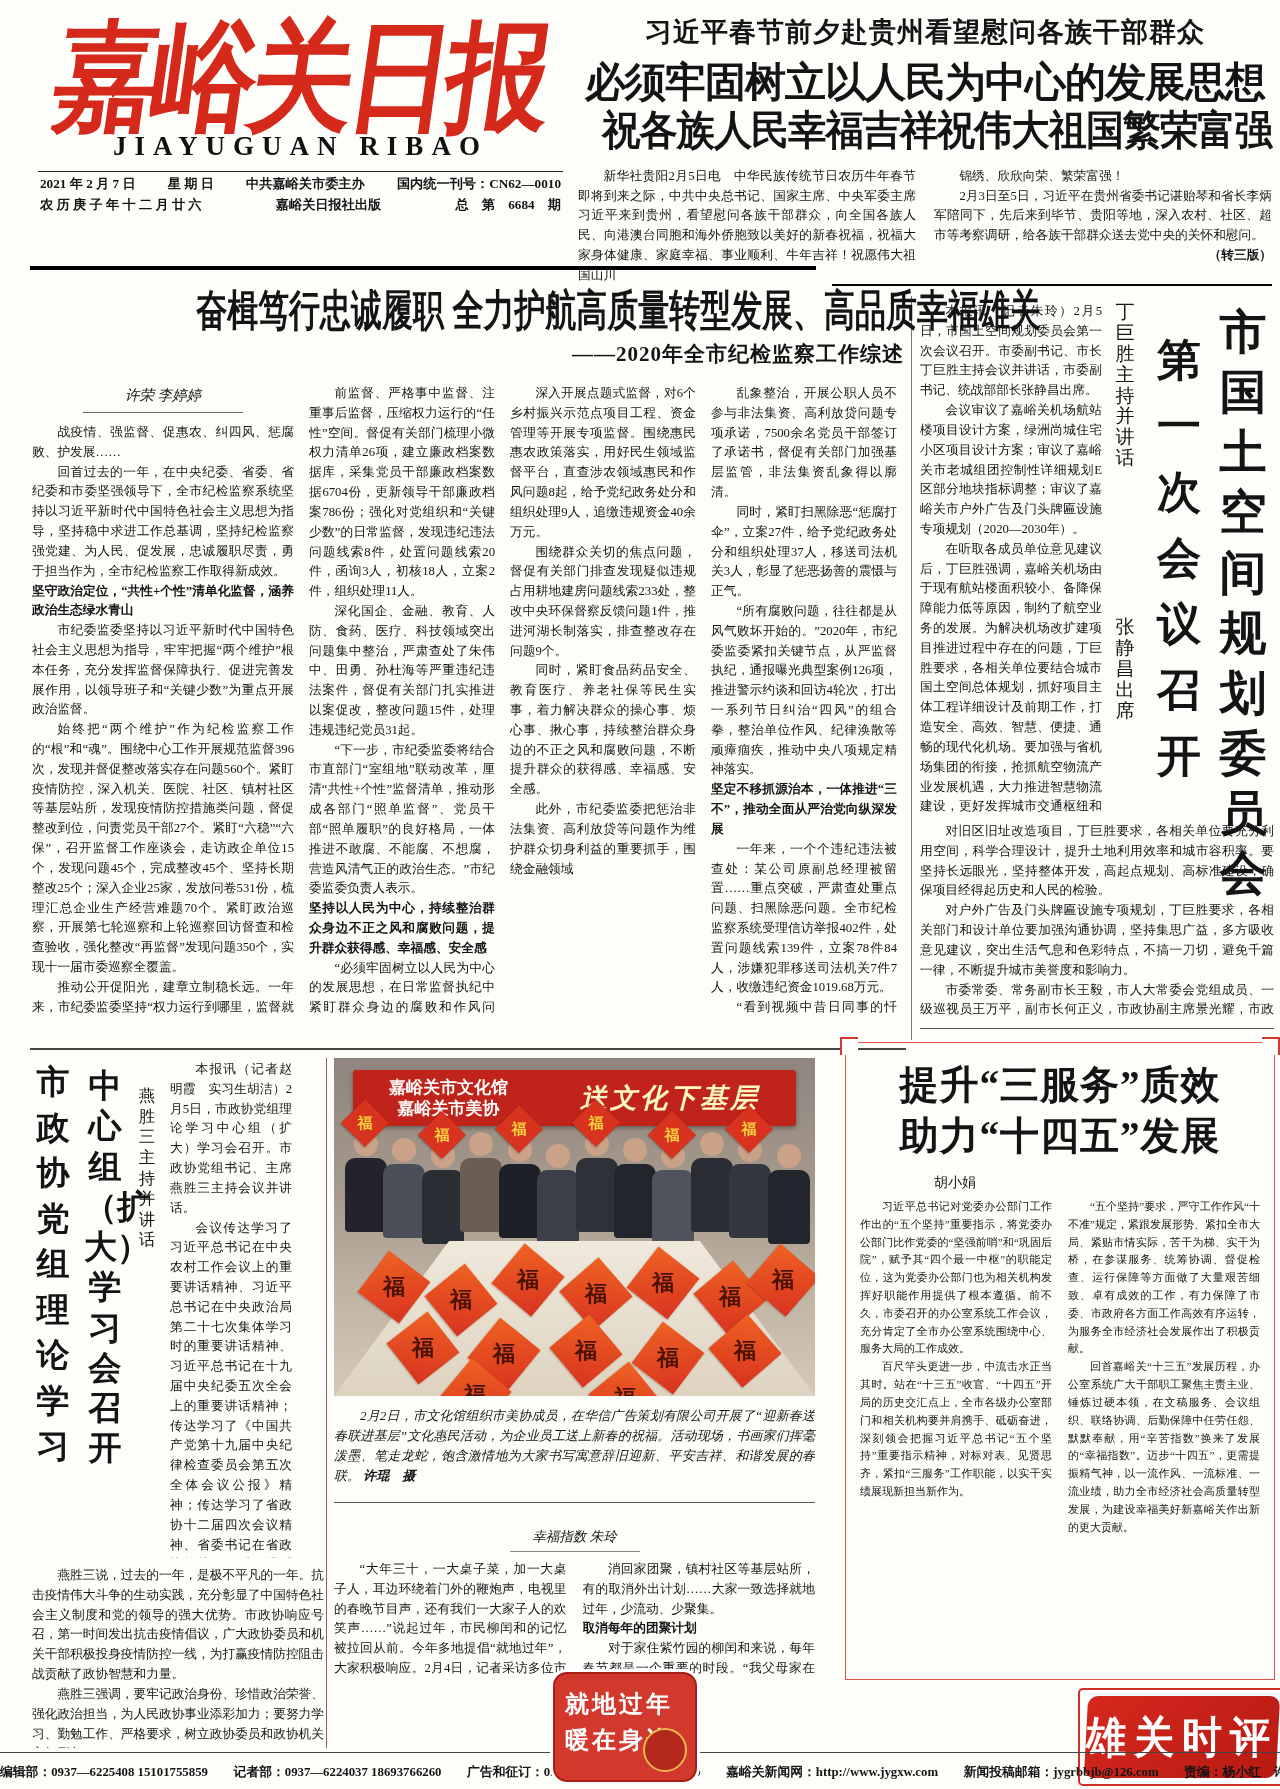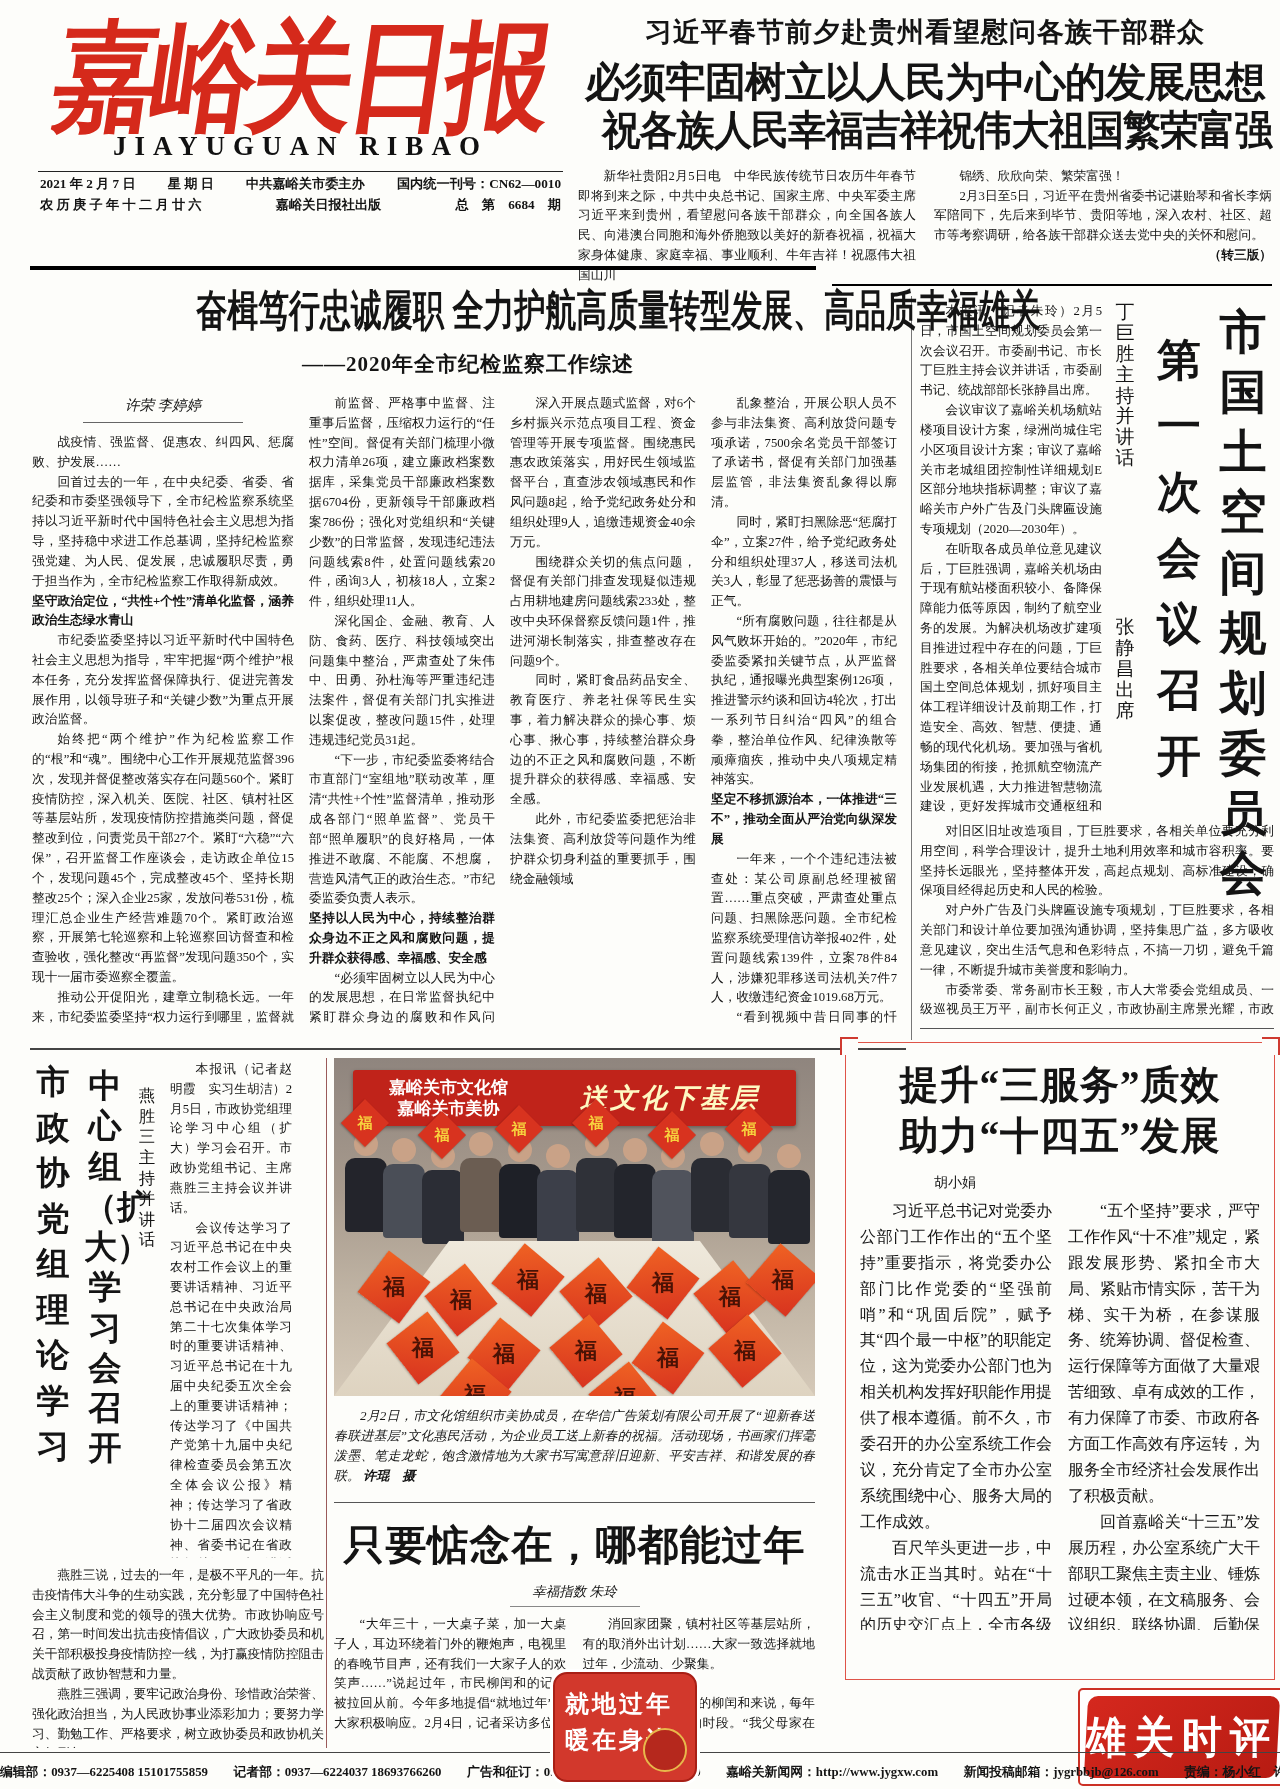--- a/index.html
+++ b/index.html
@@ -26,21 +26,21 @@
   .hrule{background:#000;}
   .vrule{background:#777;width:1px;}
   
   .flow p.para{margin:0;text-indent:2em;text-align:justify;font-size:12.7px;line-height:1.56;}
   .flow p.para.b{font-weight:bold;text-indent:0;}
   .flow p.para.jump{text-align:right;font-weight:bold;text-indent:0;}
   
   .main-head-wrap{text-align:center;}
   .main-head{display:inline-block;font-family:"Liberation Sans","DejaVu Sans",sans-serif;
       font-weight:900;font-size:43px;white-space:nowrap;transform:scaleX(0.72);transform-origin:center;}
-  .main-sub{text-align:center;font-weight:bold;font-size:21px;margin-top:10px;letter-spacing:1px;}
+  .main-sub{text-align:right;font-weight:bold;font-size:21px;letter-spacing:1px;}
   .main-cols{display:flex;gap:15px;margin-top:16px;height:632px;overflow:hidden;}
   .mcol{overflow:hidden;}
   .byline-box{width:160px;margin:2px auto 10px;text-align:center;font-size:14.5px;
       border-bottom:1px solid #666;padding-bottom:7px;font-style:italic;}
   
   .vtxt{word-break:break-all;white-space:normal;text-align:center;}
   
   .plan-wrap{display:flex;}
   .plan-body{width:182px;height:512px;overflow:hidden;}
   .plan-byline{font-size:19px;line-height:1.1;width:26px;margin-left:12px;}
@@ -94,21 +94,21 @@
   
   .comm{border:1.5px solid #df5448;padding:16px 14px 10px;}
   .comm:before,.comm:after{content:"";position:absolute;width:16px;height:16px;border:2px solid #cf3a30;background:#fdfdfa;}
   .comm:before{left:-6px;top:-6px;border-right:none;border-bottom:none;}
   .comm:after{right:-6px;top:-6px;border-left:none;border-bottom:none;}
   .comm-head{text-align:center;font-family:"Liberation Serif",serif;font-weight:900;
       font-size:39px;line-height:1.32;letter-spacing:1px;white-space:nowrap;}
   .comm-byline{width:190px;text-align:center;font-size:14px;margin:12px 0 6px;}
   .comm-cols{display:flex;gap:16px;height:432px;overflow:hidden;margin-top:2px;}
   .comm-cols .ccol{flex:1;overflow:hidden;}
-  .comm-cols p.para{font-size:16px;line-height:1.62;}
+  .comm-cols p.para{font-size:11px;line-height:1.62;}
   
   .logo-frame{border:2px solid #cc3126;border-radius:5px;padding:6px;background:#fff;}
   .logo-inner{background:linear-gradient(135deg,#d5281e,#b71b12);border-radius:10px;height:100%;
       display:flex;align-items:center;justify-content:center;transform:skewX(-3deg);}
   .logo-inner span{color:#fff;font-family:"DejaVu Serif",serif;font-weight:900;font-size:40px;
       letter-spacing:8px;transform:skewX(3deg) scaleY(1.08);white-space:nowrap;}
   
   .footer-text{width:100%;text-align:center;font-size:12.8px;font-weight:bold;white-space:nowrap;}
 </style>
 </head>
@@ -354,21 +354,20 @@
         </div>
       </div>
   </div>
   <div class="abs caption" style="left:334px;top:1406px;width:481px;">
     <span>2月2日，市文化馆组织市美协成员，在华信广告策划有限公司开展了“迎新春送春联进基层”文化惠民活动，为企业员工送上新春的祝福。活动现场，书画家们挥毫泼墨、笔走龙蛇，饱含激情地为大家书写寓意辞旧迎新、平安吉祥、和谐发展的春联。</span>
     <span class="credit">许琨　摄</span>
   </div>
   <div class="abs hrule" style="left:334px;top:1502px;width:481px;height:1px;background:#555;"></div>
 
   <div class="abs" style="left:334px;top:1518px;width:481px;">
-    <div class="reunion-head">只要惦念在，哪都能过年</div>
     <div class="reunion-byline">幸福指数  朱玲</div>
     <div class="reunion-cols flow">
       <div class="rcol">
           <p class="para">“大年三十，一大桌子菜，加一大桌子人，耳边环绕着门外的鞭炮声，电视里的春晚节目声，还有我们一大家子人的欢笑声……”说起过年，市民柳闰和的记忆被拉回从前。今年多地提倡“就地过年”，大家积极响应。2月4日，记者采访多位市民了解到，他们有的取</p>
         </div>
       <div class="rcol">
           <p class="para">消回家团聚，镇村社区等基层站所，有的取消外出计划……大家一致选择就地过年，少流动、少聚集。</p>
           <p class="para b">取消每年的团聚计划</p>
           <p class="para">对于家住紫竹园的柳闰和来说，每年春节都是一个重要的时段。“我父母家在杭州，每年春节我们都会回去团聚，今年决定留嘉过年。”</p>
         </div>

